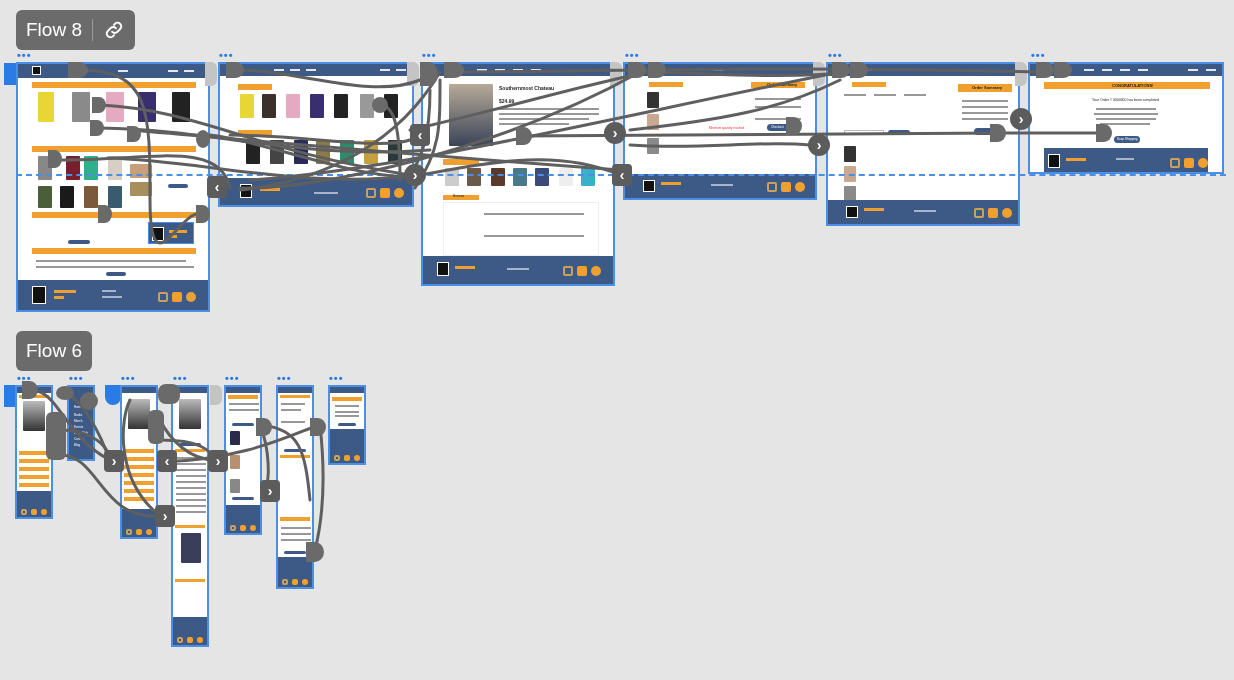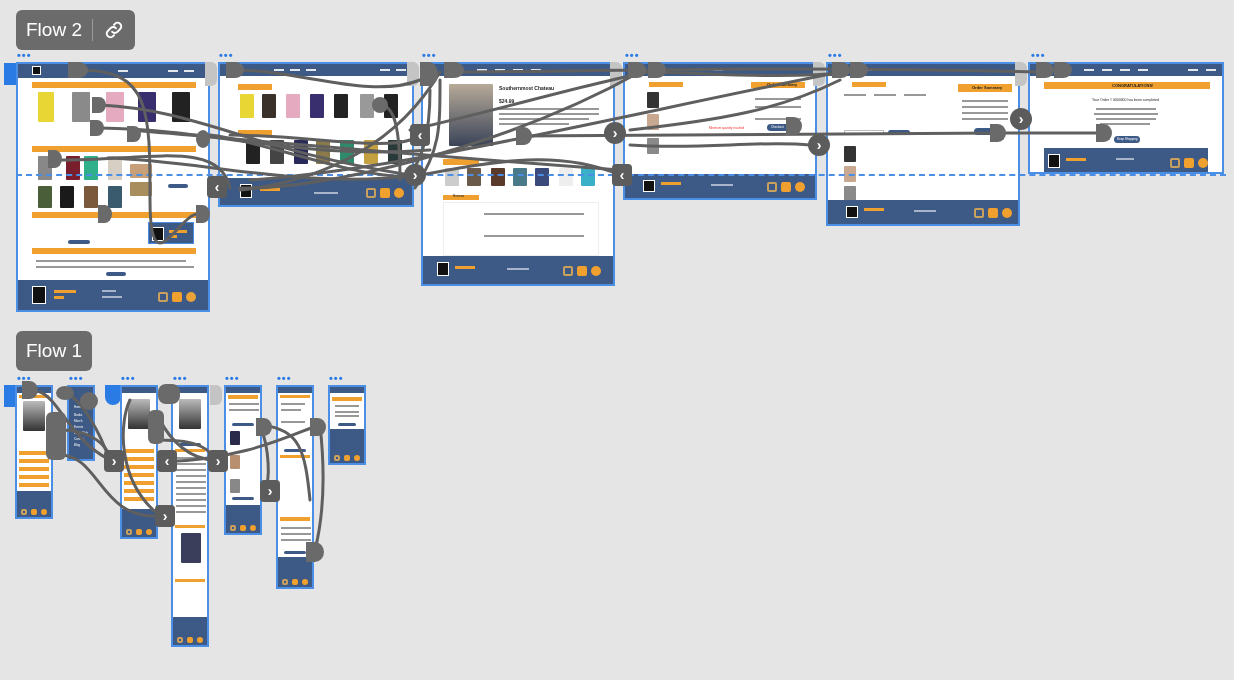--- a/index.html
+++ b/index.html
@@ -34,30 +34,30 @@
   .dashed-fold { position: absolute; height: 0; border-top: 2px dashed #4a8ee6; }
   svg.wires { position: absolute; left: 0; top: 0; pointer-events: none; }
   .tiny { position: absolute; font-size: 4px; color: #222; white-space: nowrap; }
 </style>
 </head>
 <body>
 
 <div class="canvas">
 
   <div class="flow-label" style="left:16px;top:10px;">
-    <span>Flow 2</span>
+    <span>Flow 8</span>
     <span class="sep"></span>
     <svg class="link-icon" viewBox="0 0 24 24">
       <path d="M10 14a4 4 0 0 0 5.7 0l3-3a4 4 0 0 0-5.7-5.7l-1 1" fill="none" stroke="#fff" stroke-width="2.2" stroke-linecap="round"></path>
       <path d="M14 10a4 4 0 0 0-5.7 0l-3 3a4 4 0 0 0 5.7 5.7l1-1" fill="none" stroke="#fff" stroke-width="2.2" stroke-linecap="round"></path>
     </svg>
   </div>
 
   <div class="flow-label" style="left:16px;top:331px;">
-    <span>Flow 1</span>
+    <span>Flow 6</span>
   </div>
 
   <div class="dots" style="left:17px;top:52px;">•••</div>
   <div class="dots" style="left:219px;top:52px;">•••</div>
   <div class="dots" style="left:422px;top:52px;">•••</div>
   <div class="dots" style="left:625px;top:52px;">•••</div>
   <div class="dots" style="left:828px;top:52px;">•••</div>
   <div class="dots" style="left:1031px;top:52px;">•••</div>
 
   <div class="blue-tab" style="left:4px;top:63px;width:12px;height:22px;"></div>

